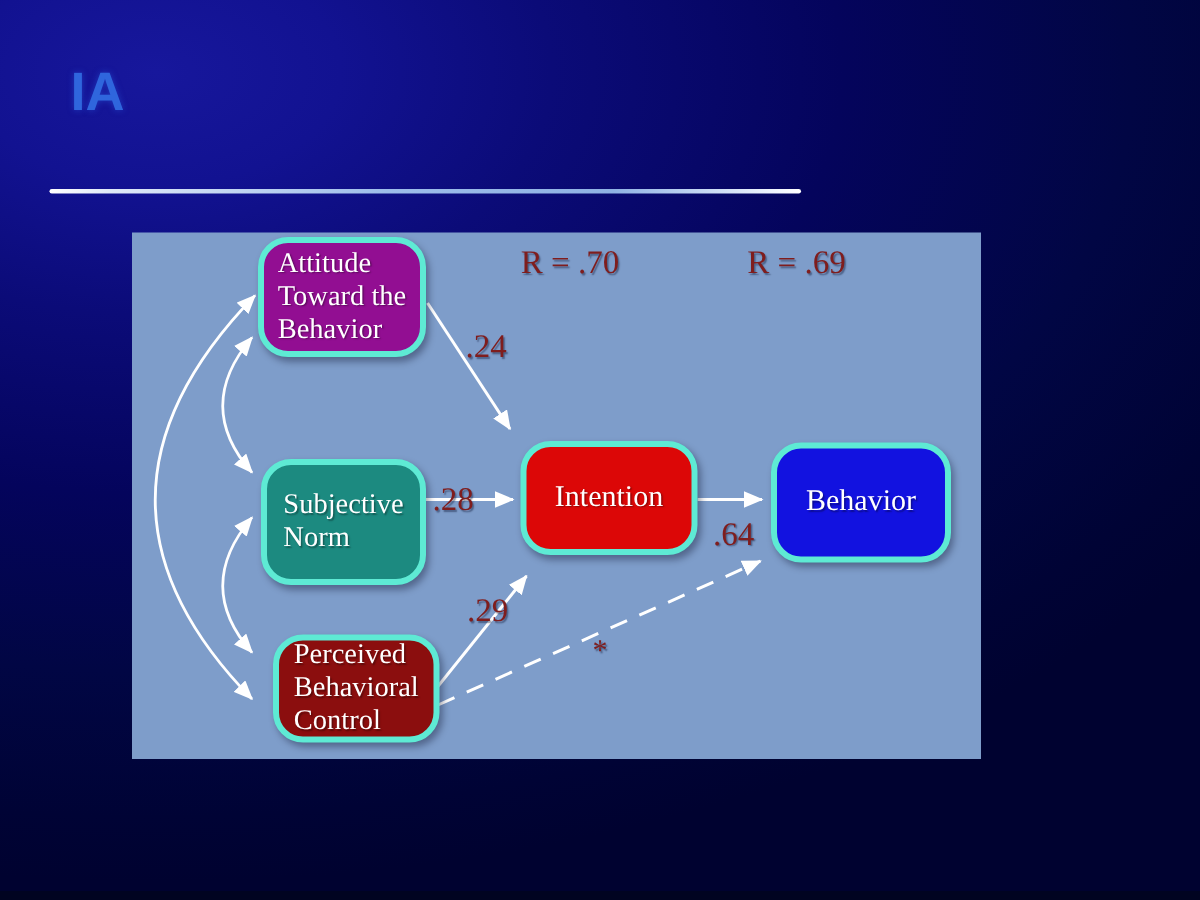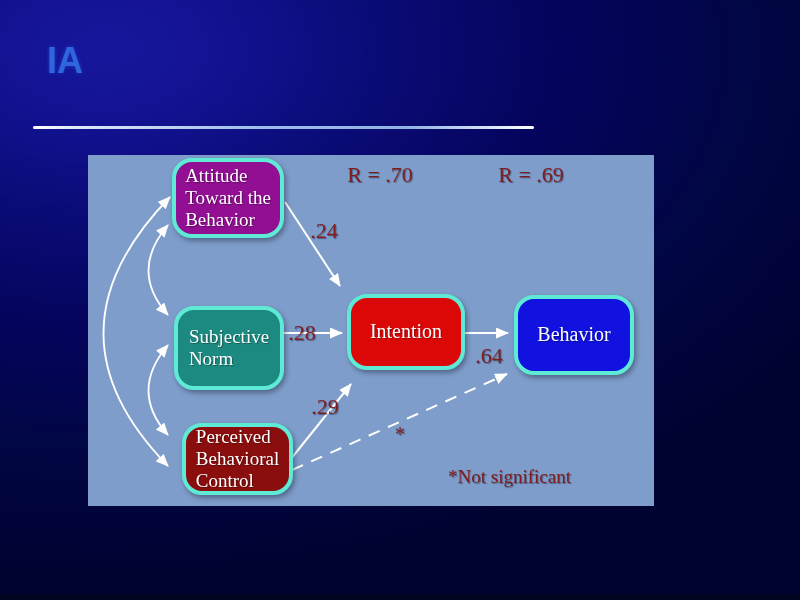--- a/index.html
+++ b/index.html
@@ -87,17 +87,16 @@
     <div class="box box-behavior" style="background: rgb(18, 18, 224);">Behavior</div>
 
     <div class="lbl lbl-r lbl-r70">R = .70</div>
     <div class="lbl lbl-r lbl-r69">R = .69</div>
 
     <div class="lbl lbl-coef lbl-c24">.24</div>
     <div class="lbl lbl-coef lbl-c28">.28</div>
     <div class="lbl lbl-coef lbl-c64">.64</div>
     <div class="lbl lbl-coef lbl-c29">.29</div>
     <div class="lbl lbl-star">*</div>
-    <div class="lbl lbl-note">*Not significant</div>
   </div>
 
   <div class="bottom-edge"></div>
 </div>
 
 </body></html>

